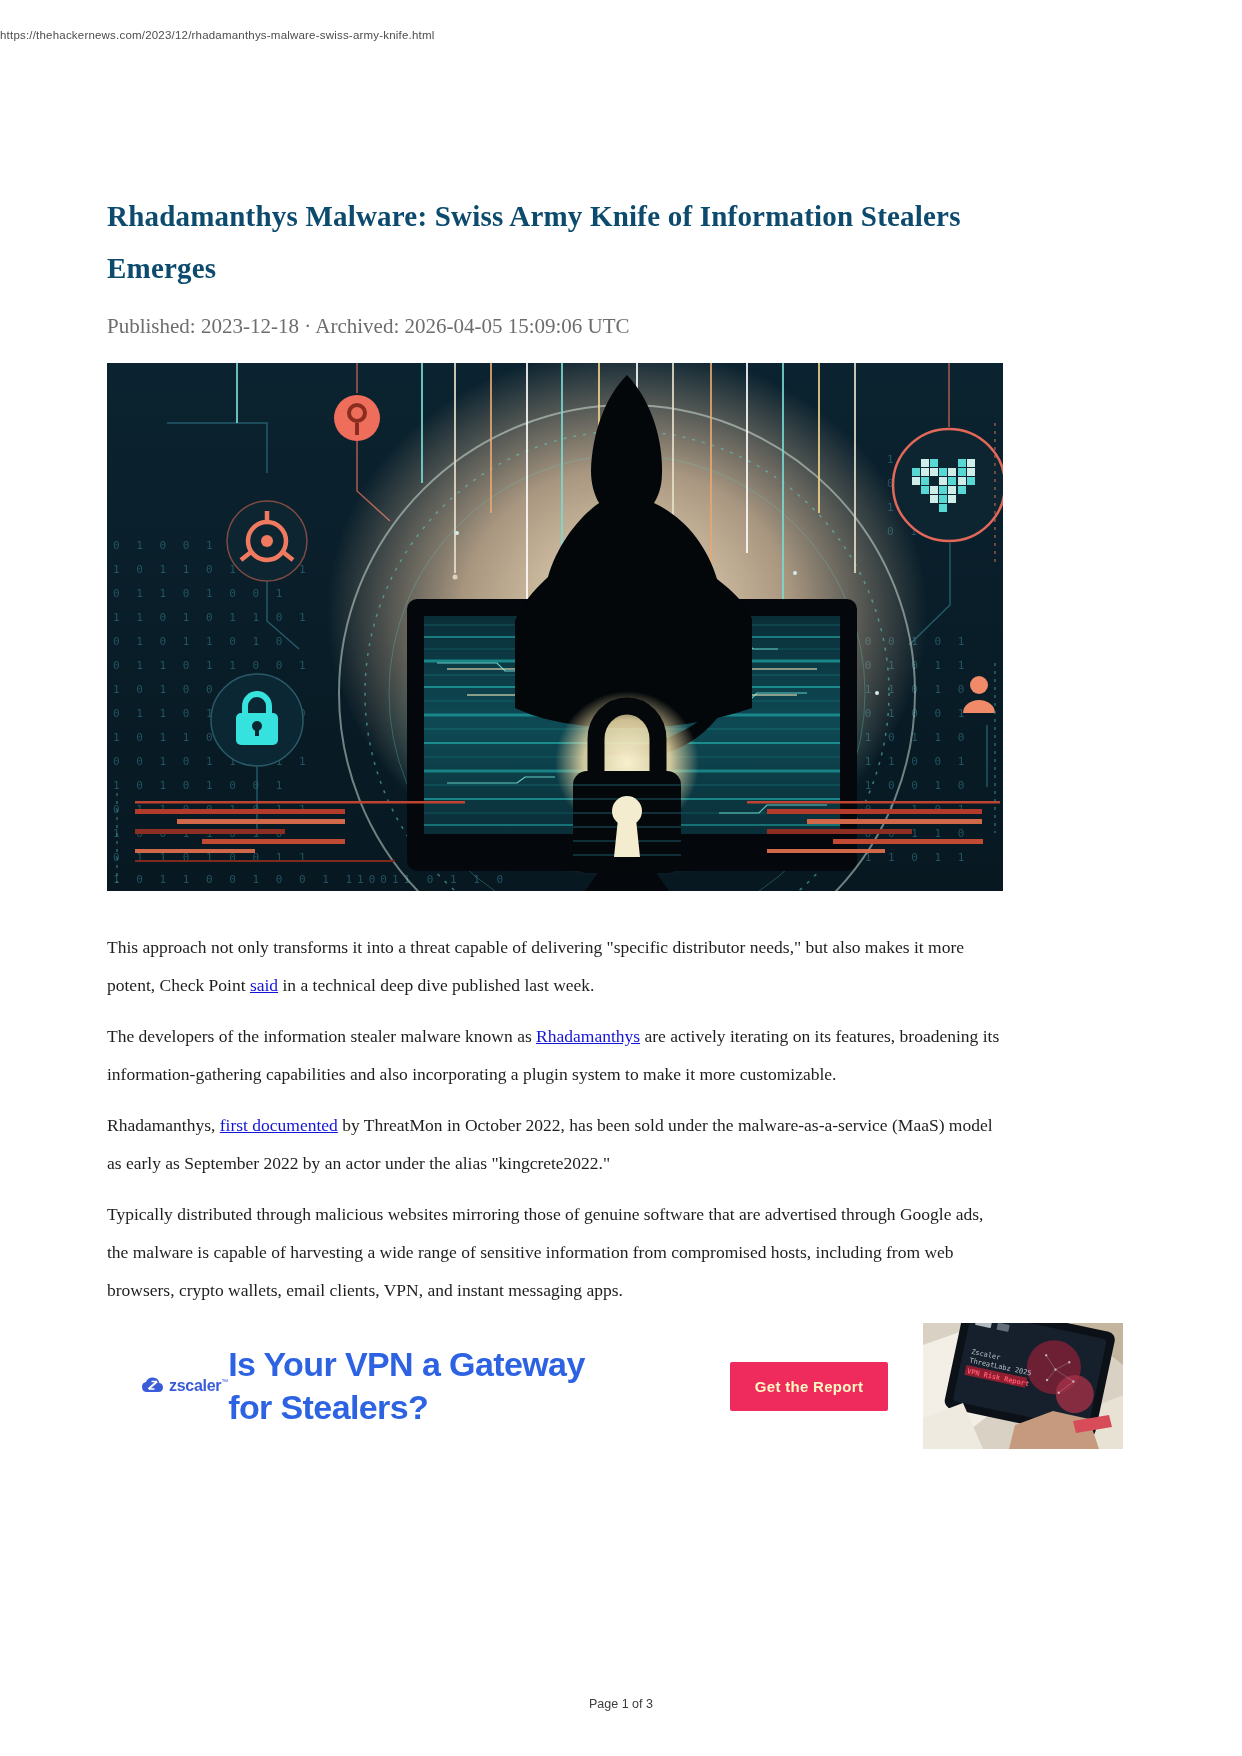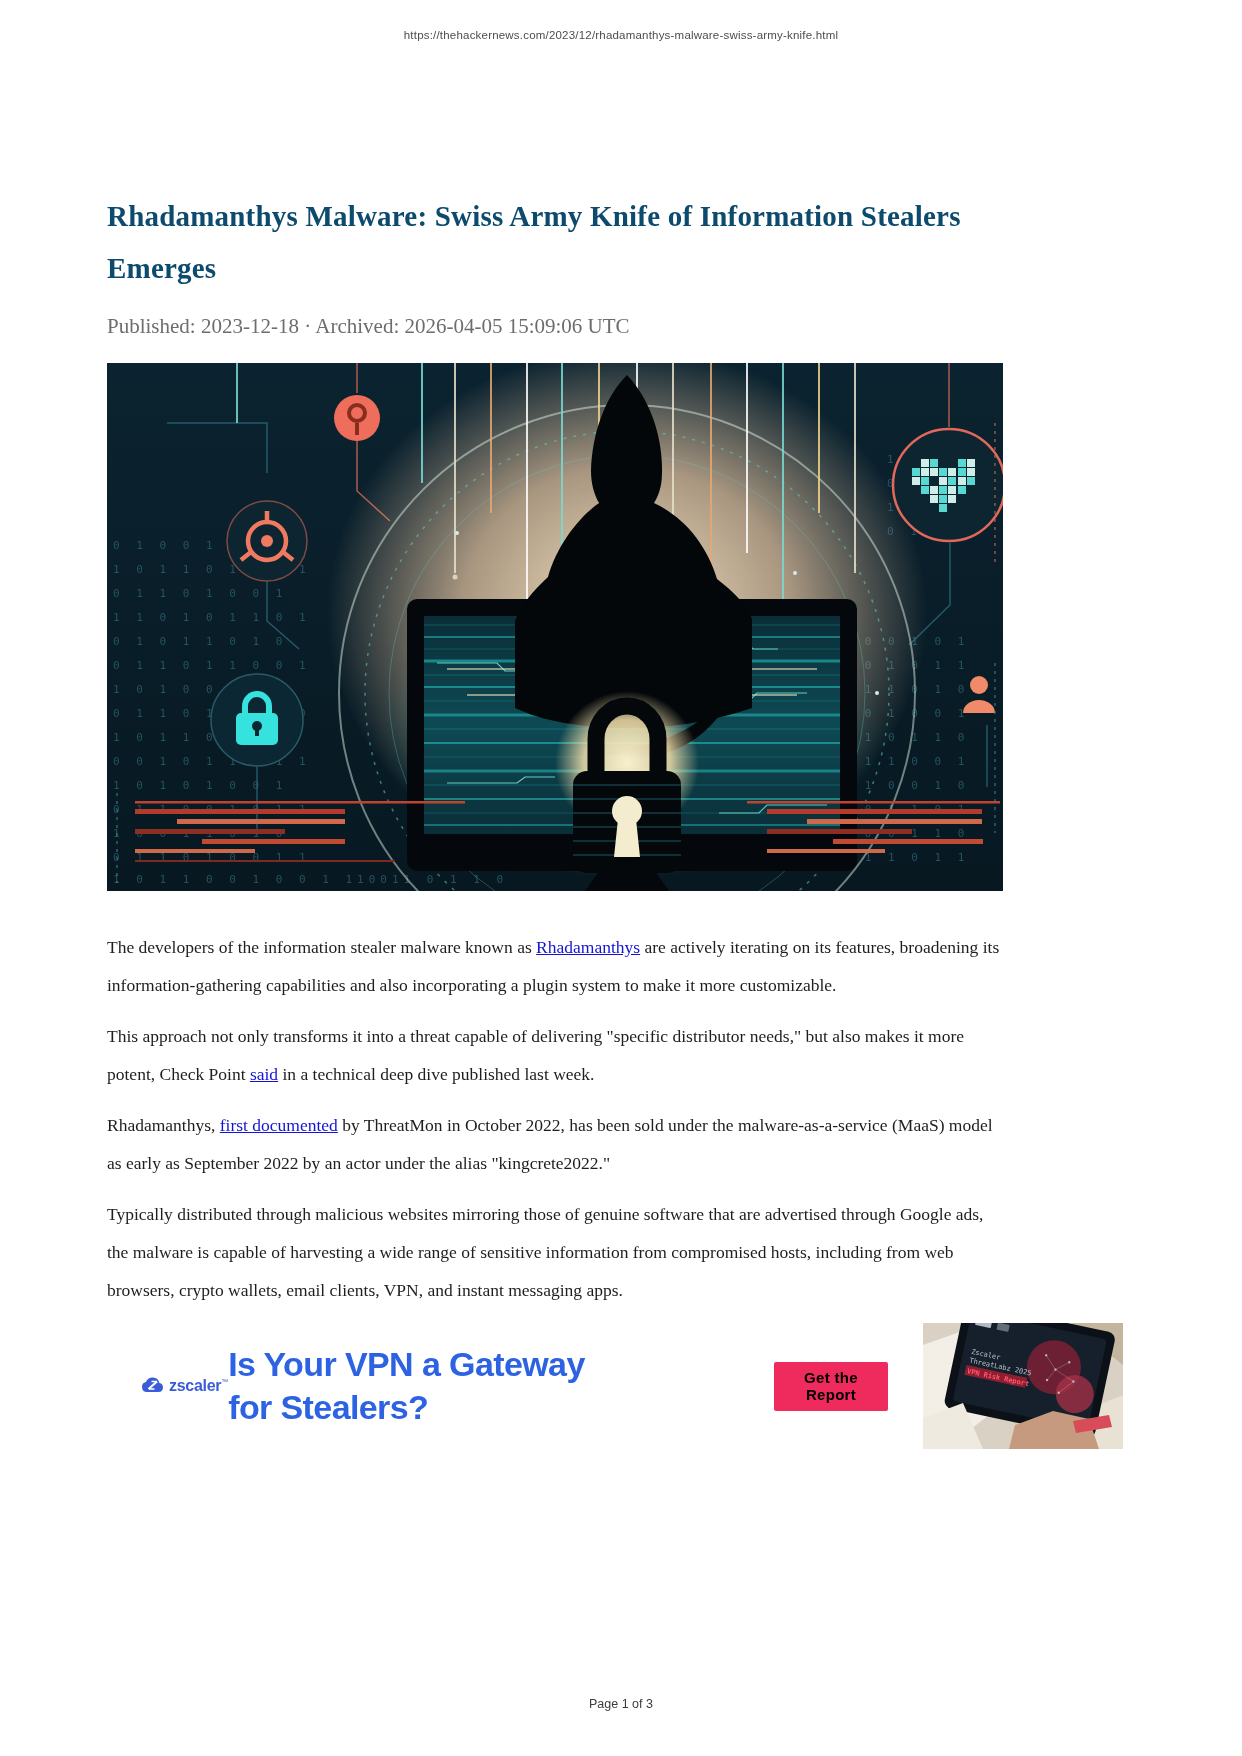--- a/index.html
+++ b/index.html
@@ -2,21 +2,21 @@
 <html><head>
 <meta charset="utf-8">
 <style>
   * { box-sizing: border-box; }
   html,body { margin:0; padding:0; }
   body {
     width:1242px; height:1756px; background:#ffffff; position:relative;
     font-family:"Liberation Serif", serif; overflow:hidden;
   }
   .url-header {
-    position:absolute; top:29px; left:0; right:0; text-align:center;
+    position:absolute; top:29px; left:0; right:0; text-align:left;
     font-family:"Liberation Sans", sans-serif; font-size:11.5px; color:#4d4d4d;
     letter-spacing:0.2px;
   }
   .content { position:absolute; left:107px; top:0; width:896px; }
   h1.title {
     margin:190px 0 0 0; font-size:29px; line-height:52px; font-weight:bold;
     color:#0c4a6e; letter-spacing:0.2px;
   }
   .byline { margin-top:49px; font-size:18px; line-height:22px; color:#4f4f4f; }
   .meta   { margin-top:22px; font-size:21px; line-height:20px; color:#6d6d6d; }
@@ -33,22 +33,22 @@
   .ad-logo .brand {
     font-family:"Liberation Sans", sans-serif; font-weight:bold; font-size:16px;
     color:#3a5cd8; margin-left:4px; letter-spacing:-0.3px;
   }
   .ad-logo .tm { font-family:"Liberation Sans", sans-serif; font-size:7px; color:#3a5cd8; margin-top:1px; }
   .ad-headline {
     font-family:"Liberation Sans", sans-serif; font-size:34px;
     line-height:43px; color:#2d63e2; font-weight:bold; letter-spacing:-0.6px; flex:none;
   }
   .ad-cta {
-    margin-left:auto; margin-right:35px; width:114px; height:49px; flex:none;
-    background:#ee2b5c; color:#000000; border:none; border-radius:2px;
+    margin-left:auto; margin-right:35px; width:158px; height:49px; flex:none;
+    background:#ee2b5c; color:#fef9c3; border:none; border-radius:2px;
     font-family:"Liberation Sans", sans-serif; font-weight:bold; font-size:15px;
     letter-spacing:0.3px; cursor:pointer;
   }
   .ad-photo { width:200px; height:126px; flex:none; }
   .footer {
     position:absolute; top:1697px; left:0; right:0; text-align:center;
     font-family:Liberation Sans, sans-serif; font-size:12.5px; color:#3c3c3c;
   }
 </style>
 </head>
@@ -302,22 +302,22 @@
         <line x1="888" y1="300" x2="888" y2="470" stroke="#3f8a96" stroke-dasharray="3 5"></line>
         <line x1="10" y1="430" x2="10" y2="520" stroke="#3f8a96" stroke-dasharray="3 5"></line>
         <circle cx="688" cy="210" r="2" fill="#cfeeea"></circle>
         <circle cx="350" cy="170" r="2" fill="#cfeeea"></circle>
         <circle cx="770" cy="330" r="2" fill="#cfeeea"></circle>
       </g>
     </svg>
   </div>
 
   <div class="body-text">
+      <p>This approach not only transforms it into a threat capable of delivering "specific distributor needs," but also makes it more potent, Check Point <a href="#">said</a> in a technical deep dive published last week.</p>
       <p>The developers of the information stealer malware known as <a href="#">Rhadamanthys</a> are actively iterating on its features, broadening its information-gathering capabilities and also incorporating a plugin system to make it more customizable.</p>
-      <p>This approach not only transforms it into a threat capable of delivering "specific distributor needs," but also makes it more potent, Check Point <a href="#">said</a> in a technical deep dive published last week.</p>
       <p>Rhadamanthys, <a href="#">first documented</a> by ThreatMon in October 2022, has been sold under the malware-as-a-service (MaaS) model as early as September 2022 by an actor under the alias "kingcrete2022."</p>
       <p>Typically distributed through malicious websites mirroring those of genuine software that are advertised through Google ads, the malware is capable of harvesting a wide range of sensitive information from compromised hosts, including from web browsers, crypto wallets, email clients, VPN, and instant messaging apps.</p>
     </div>
 
   <div class="ad">
     <div class="ad-logo">
       <svg width="24" height="16" viewBox="0 0 24 16">
         <path d="M6,15 a5,5 0 0 1 -1,-9.9 a7,7 0 0 1 13.4,1 a4.5,4.5 0 0 1 -0.9,8.9 z" fill="#3a5cd8"></path>
         <path d="M16,4.5 L7.5,12" stroke="#ffffff" stroke-width="2.2"></path>
         <path d="M10.5,4.5 h5.5 M8,12 h5.5" stroke="#ffffff" stroke-width="1.6"></path>

